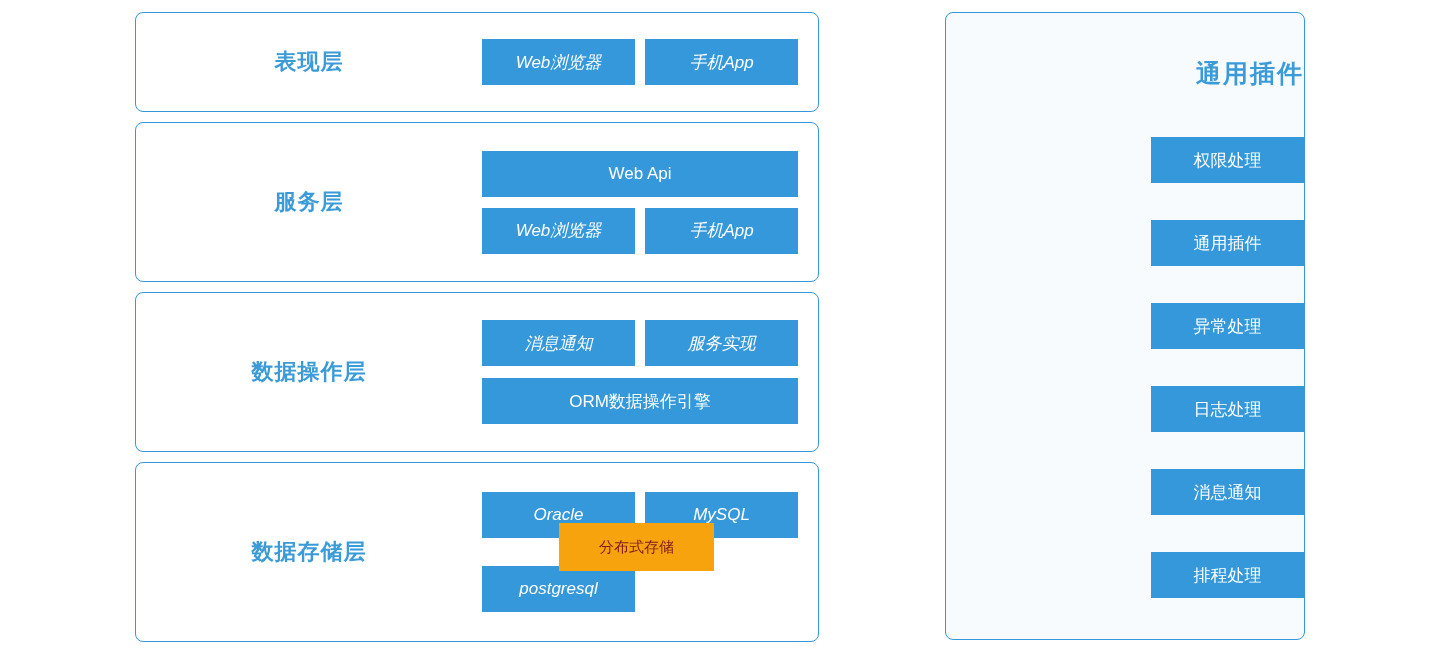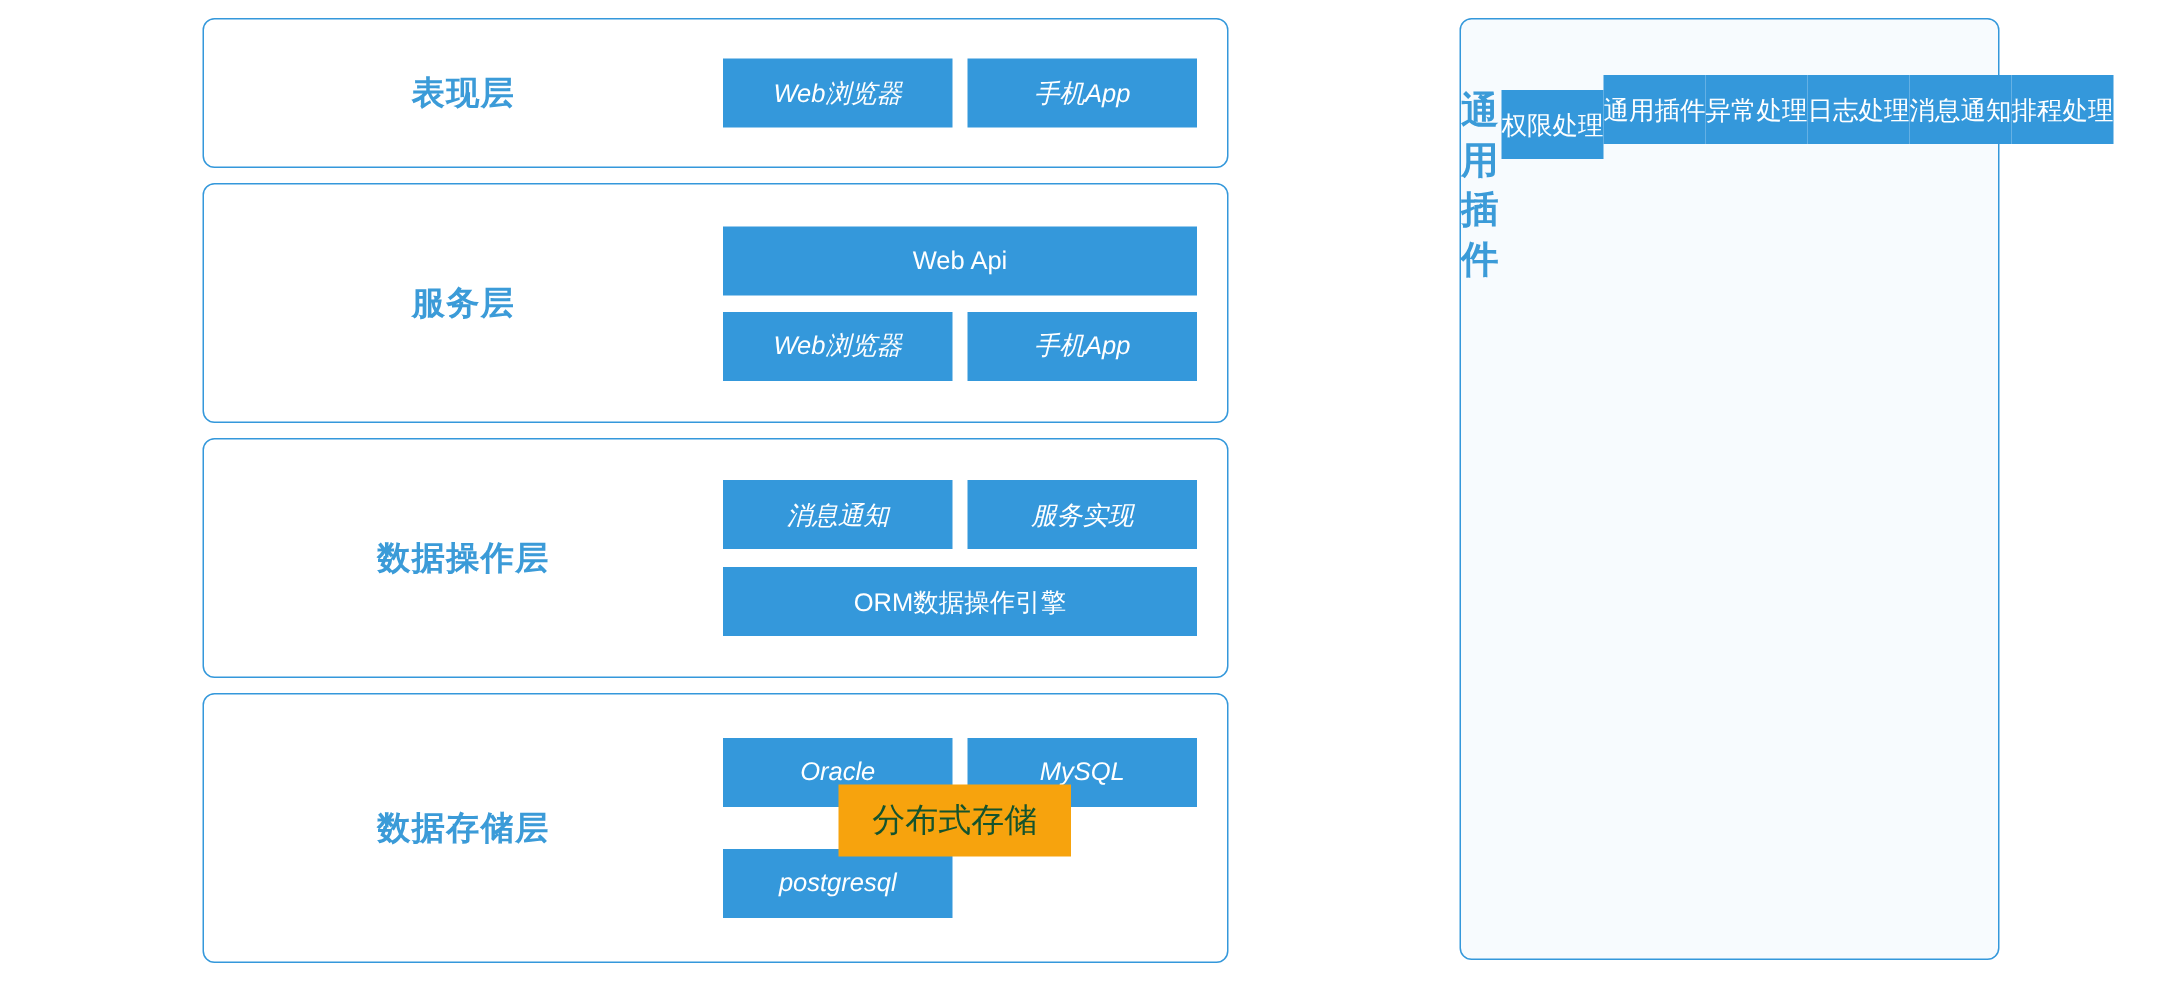--- a/index.html
+++ b/index.html
@@ -51,34 +51,34 @@
     display: flex; align-items: center; justify-content: center;
     white-space: nowrap;
   }
   .node.small { width: 153px; }
   .node.wide  { width: 316px; }
   .overlay-node {
     position: absolute;
     left: 423px; top: 60px;
     width: 155px; height: 48px;
     background: #f7a30d;
-    color: #14532d;
-    font-size: 22px;
+    color: #7f1d1d;
+    font-size: 15px;
     display: flex; align-items: center; justify-content: center;
     z-index: 2;
   }
   .right-panel {
     position: absolute;
-    left: 973px; top: 12px;
+    left: 945px; top: 12px;
     box-sizing: border-box;
     width: 360px; height: 628px;
     border: 1.5px solid #3498db;
     border-radius: 8px;
     background: #f7fbfe;
-    display: flex; flex-direction: row; align-items: flex-start;
+    display: flex; flex-direction: column; align-items: flex-end;
   }
   .panel-title {
     margin-top: 44px;
     color: #3b9bd8;
     font-size: 25px;
     font-weight: bold;
     letter-spacing: 2px;
   }
   .plugin { width: 153px; margin-top: 37px; }
   .plugin.first { margin-top: 47px; }

